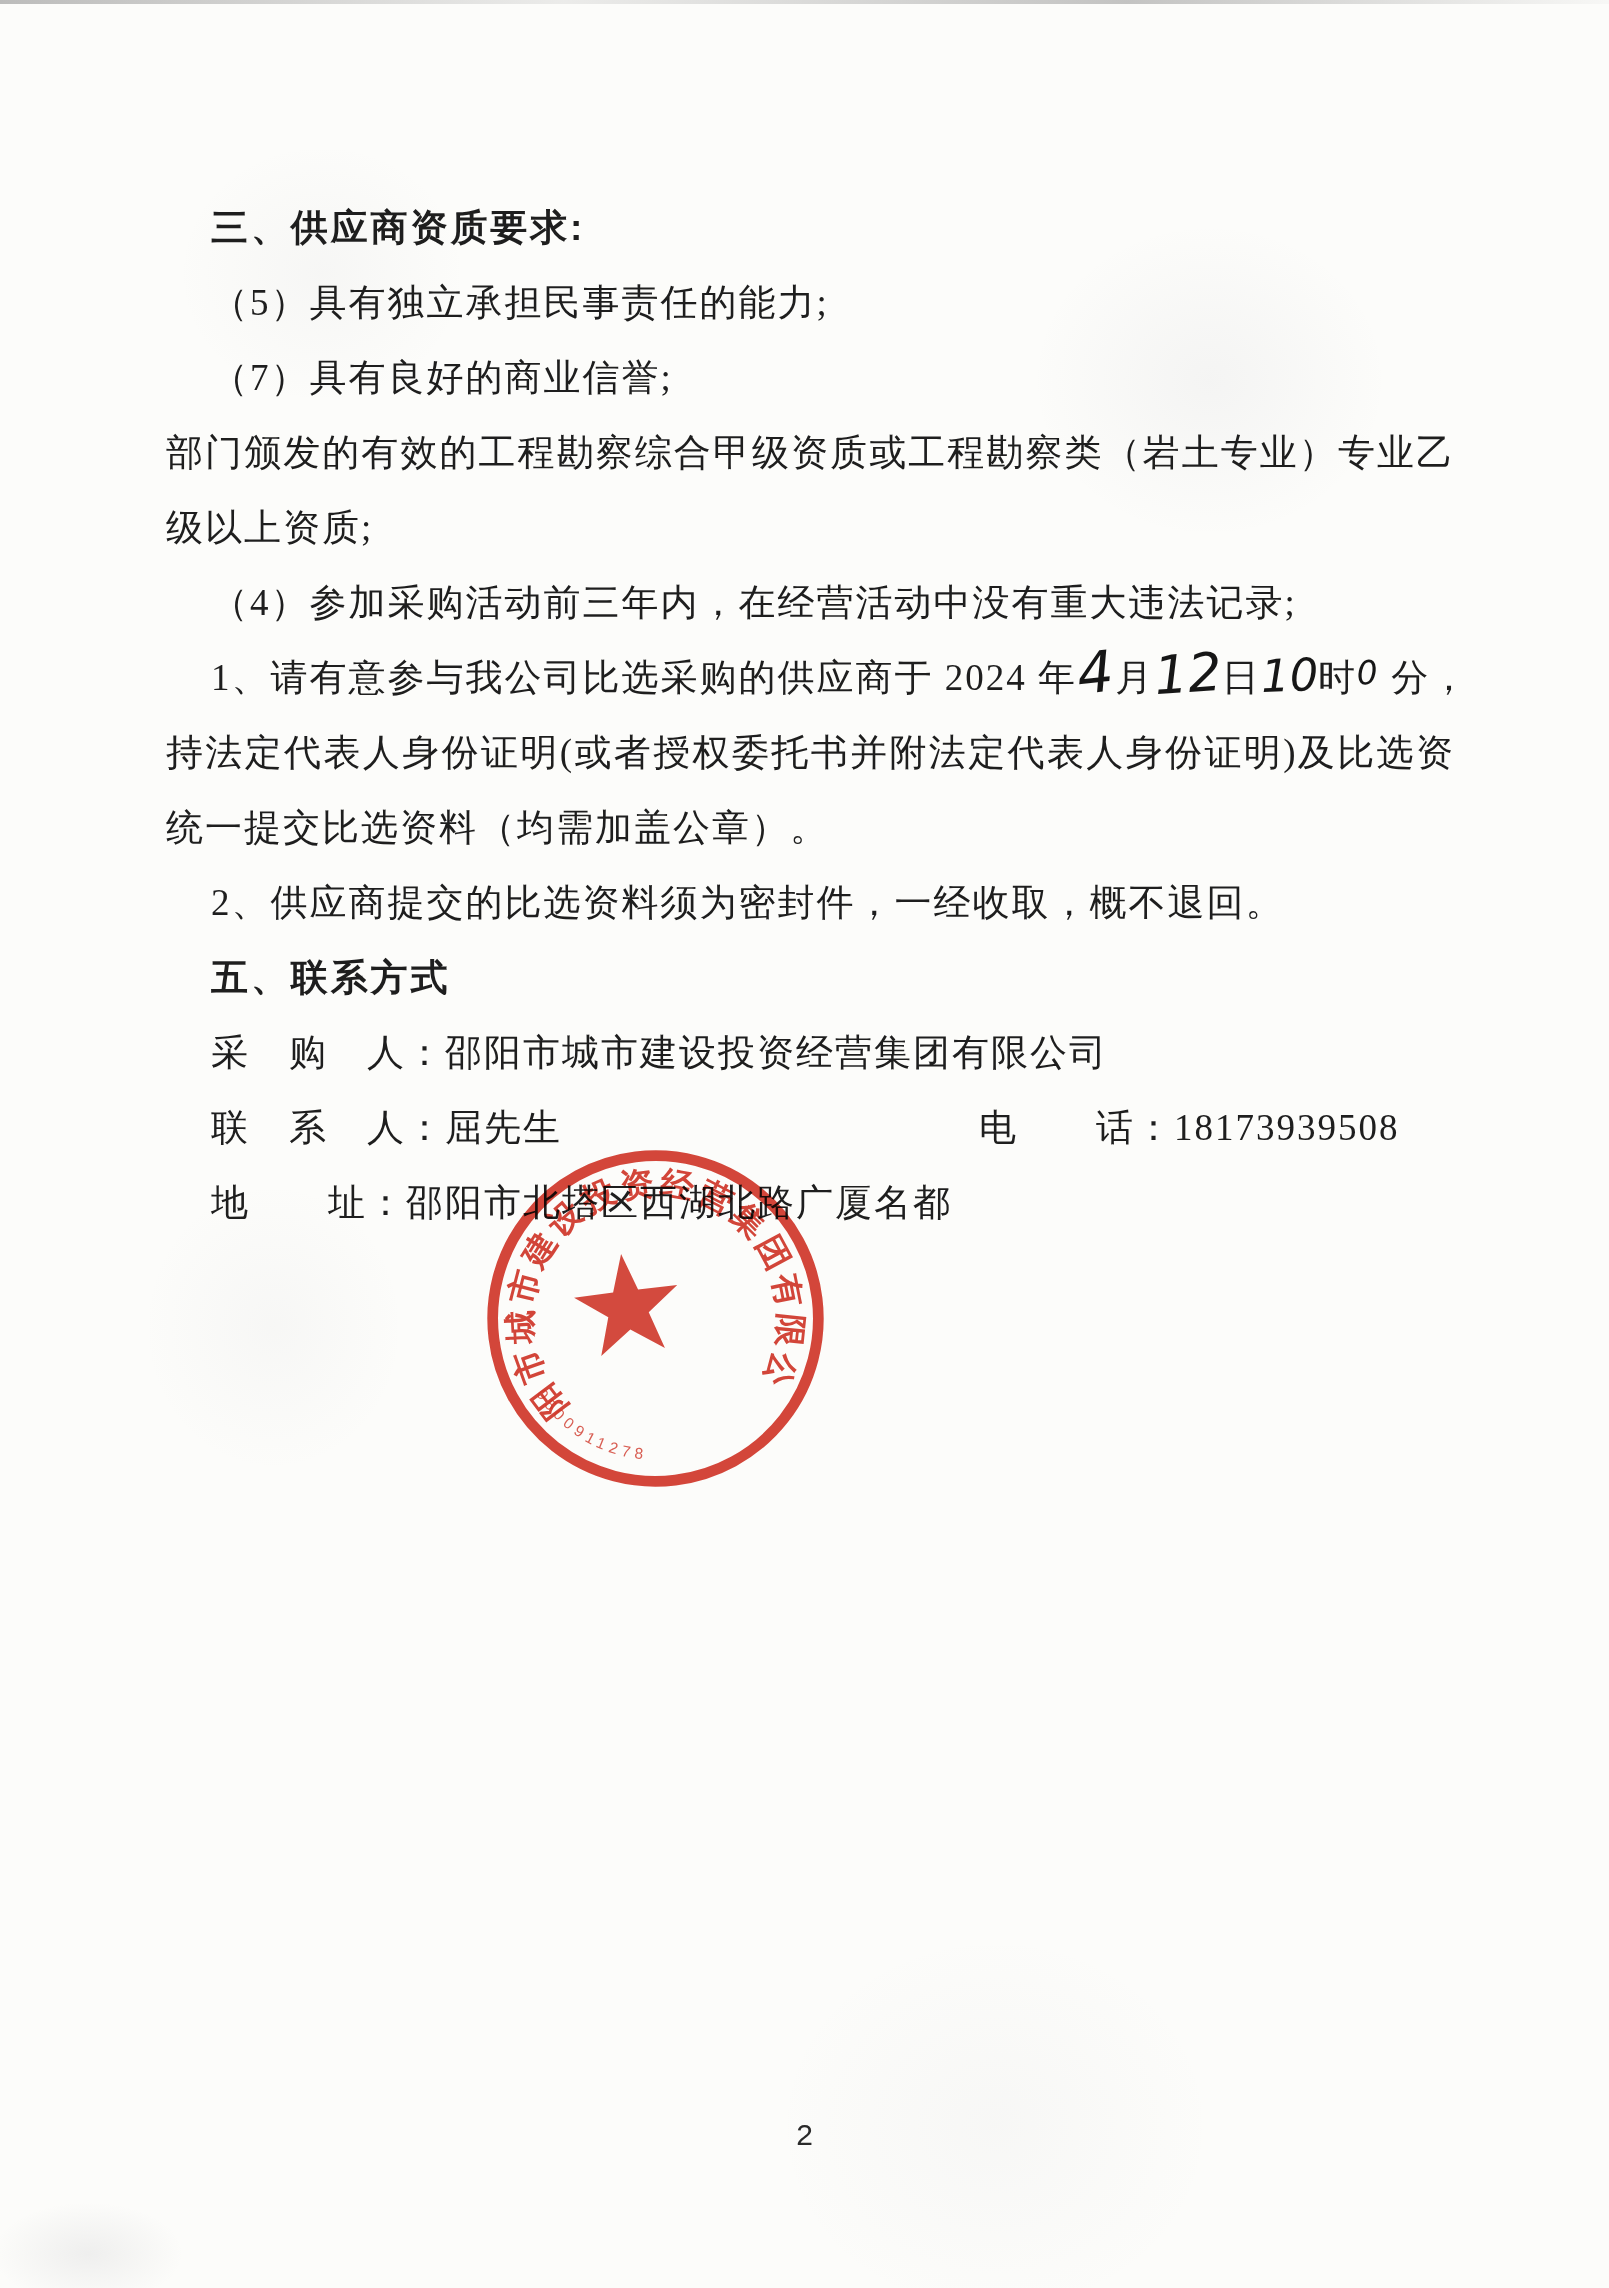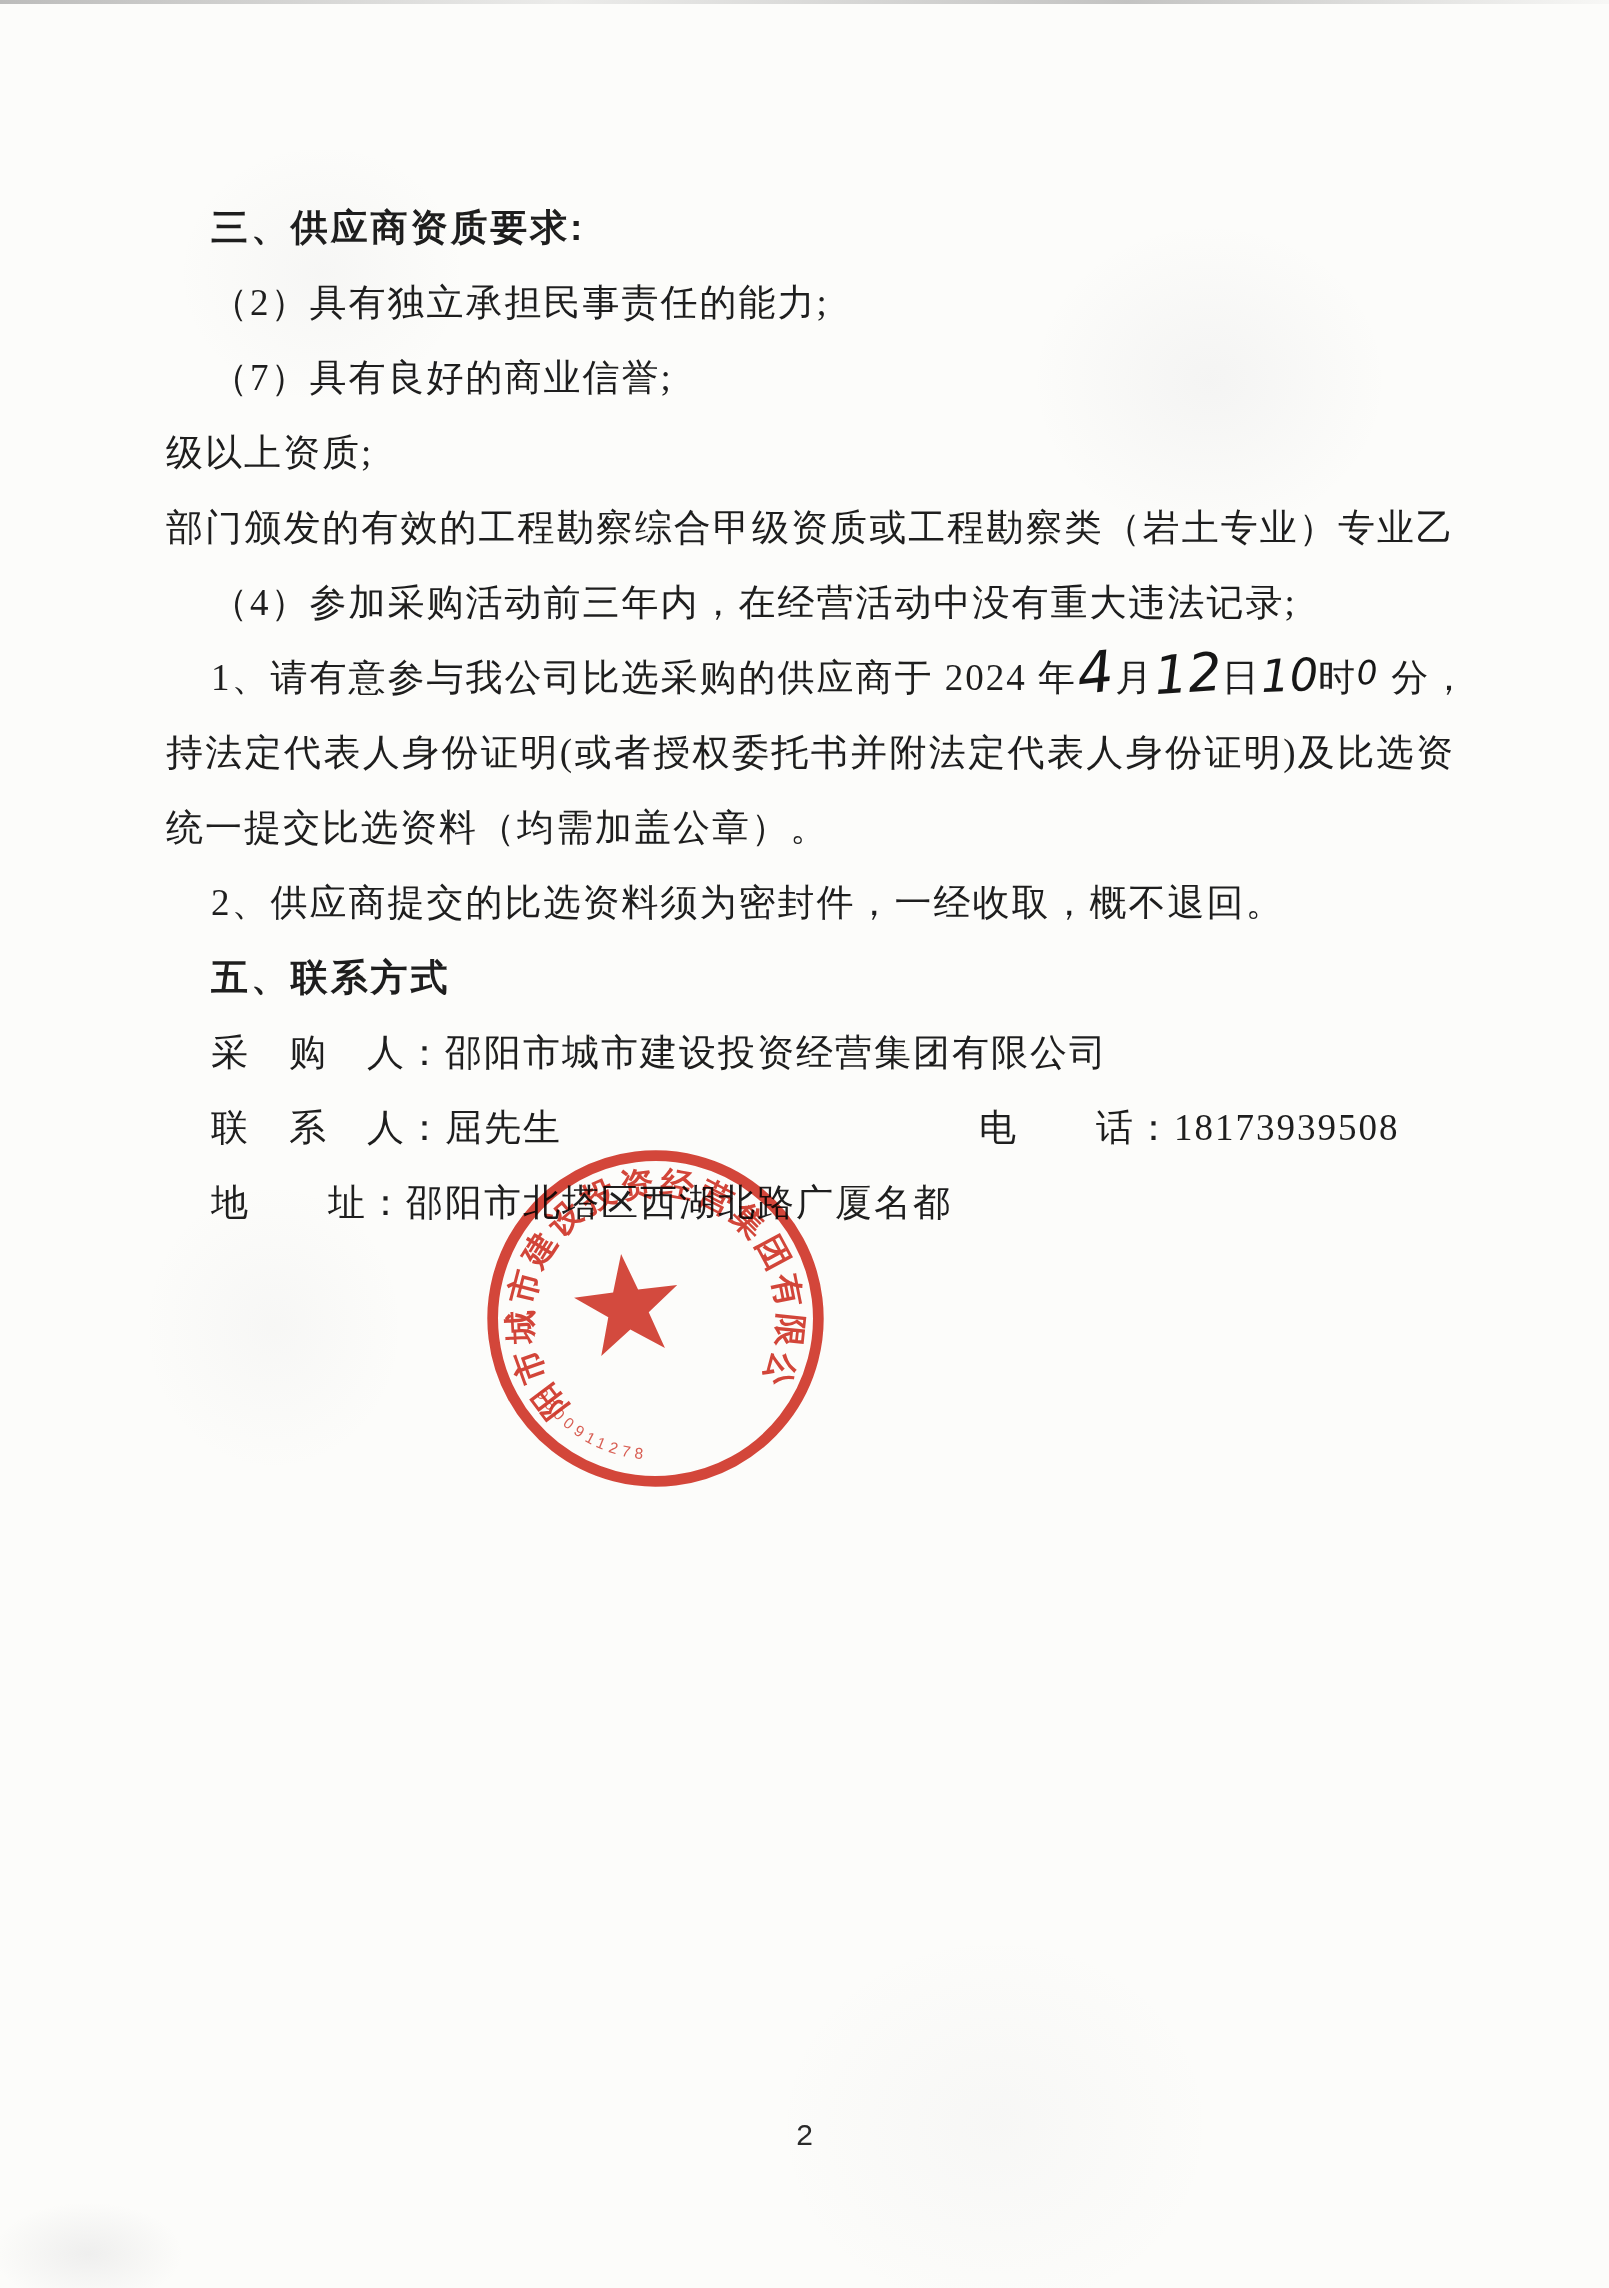--- a/index.html
+++ b/index.html
@@ -79,24 +79,24 @@
   }
 </style>
 </head>
 <body>
 
 <div class="page">
   <div class="scan-edge"></div>
 
   <div class="doc">
     <p class="ln ind bold">三、供应商资质要求:</p>
-    <p class="ln ind">（2）具有独立承担民事责任的能力;</p>
+    <p class="ln ind">（5）具有独立承担民事责任的能力;</p>
     <p class="ln ind">（7）具有良好的商业信誉;</p>
+    <p class="ln just">部门颁发的有效的工程勘察综合甲级资质或工程勘察类（岩土专业）专业乙</p>
     <p class="ln">级以上资质;</p>
-    <p class="ln just">部门颁发的有效的工程勘察综合甲级资质或工程勘察类（岩土专业）专业乙</p>
     <p class="ln ind">（4）参加采购活动前三年内，在经营活动中没有重大违法记录;</p>
     <p class="ln ind">
       <span>1、请有意参与我公司比选采购的供应商于 2024 年</span><span class="hand hand-m">4</span><span>月</span><span class="hand hand-d">12</span><span>日</span><span class="hand hand-h">10</span><span>时</span><span class="hand hand-min">0</span><span> 分，</span>
     </p>
     <p class="ln just">持法定代表人身份证明(或者授权委托书并附法定代表人身份证明)及比选资</p>
     <p class="ln">统一提交比选资料（均需加盖公章）。</p>
     <p class="ln ind">2、供应商提交的比选资料须为密封件，一经收取，概不退回。</p>
     <p class="ln ind bold">五、联系方式</p>
     <p class="ln ind">
       <span>采　购　人：</span><span>邵阳市城市建设投资经营集团有限公司</span>

